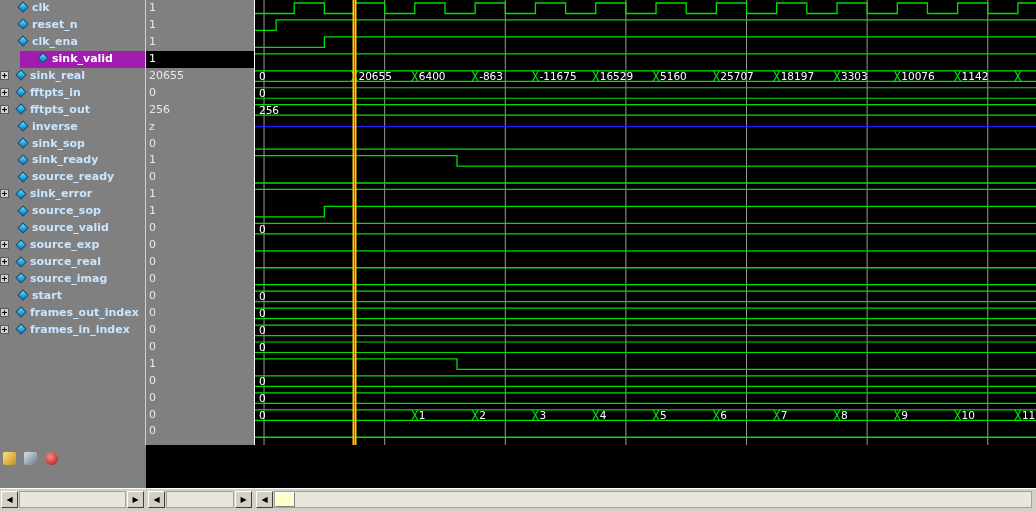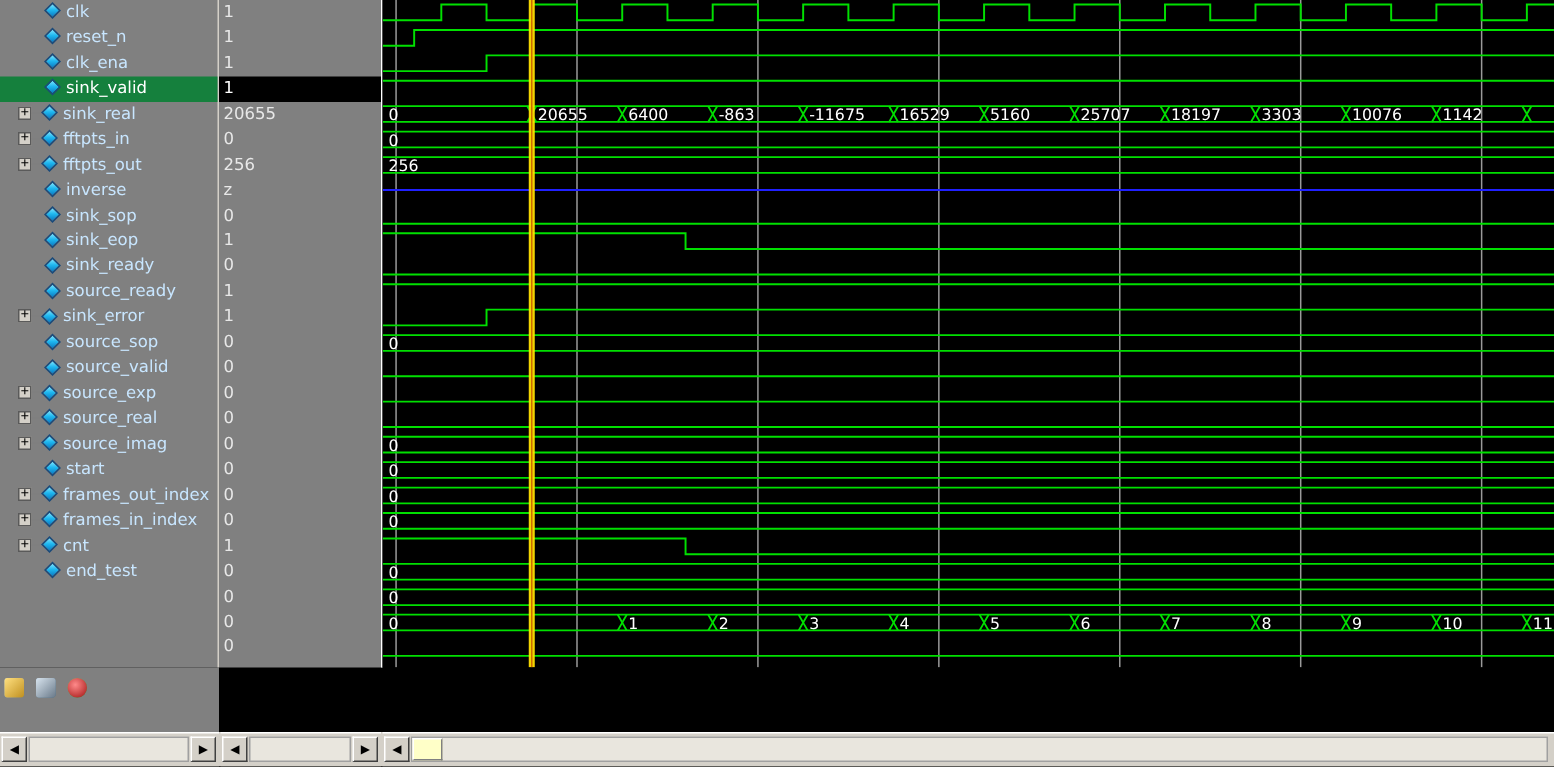--- a/index.html
+++ b/index.html
@@ -15,22 +15,22 @@
 
   
   #names-panel{ left:0; top:0; width:146px; height:445px; background:#808080;
                 border-right:1px solid #d4d0c8; }
   #values-panel{ left:146px; top:0; width:109px; height:445px; background:#808080;
                  border-right:1px solid #ffffff; }
   #wave-panel{ left:255px; top:0; width:781px; height:445px; background:#000; overflow:hidden; }
 
   
   .row{ position:relative; height:16.95px; line-height:16.95px; white-space:nowrap; }
-  .row.selected{ background:#15803d; }
-  .name-row{ padding-left:12px; font-size:11px; color:#c9e8ff; }
+  .row.selected{ background:#a21caf;margin-left:20px; }
+  .name-row{ padding-left:0; font-size:11px; color:#c9e8ff;font-weight:bold; }
   .name-row .lbl{ color:#c8e6ff; font-size:11px; vertical-align:middle; }
   .row.selected .lbl{ color:#ffffff; }
 
   .expander{
     display:inline-block; width:9px; height:9px; line-height:7px; text-align:center;
     background:#d4d0c8; border:1px solid #5a5a5a; color:#000; font-size:9px;
     font-family:"DejaVu Sans Mono","Liberation Mono",monospace;
     vertical-align:middle; margin-right:0px; position:relative; top:-1px;
   }
   .expander-spacer{ display:inline-block; width:11px; }
@@ -83,34 +83,31 @@
   <div class="panel" id="names-panel">
       <div class="row name-row"><span class="expander-spacer"></span><span class="hline-spacer"></span><span class="sig-ico"><i></i></span><span class="lbl">clk</span></div>
       <div class="row name-row"><span class="expander-spacer"></span><span class="hline-spacer"></span><span class="sig-ico"><i></i></span><span class="lbl">reset_n</span></div>
       <div class="row name-row"><span class="expander-spacer"></span><span class="hline-spacer"></span><span class="sig-ico"><i></i></span><span class="lbl">clk_ena</span></div>
       <div class="row name-row selected"><span class="expander-spacer"></span><span class="hline-spacer"></span><span class="sig-ico"><i></i></span><span class="lbl">sink_valid</span></div>
       <div class="row name-row"><span class="expander">+</span><span class="hline"></span><span class="sig-ico"><i></i></span><span class="lbl">sink_real</span></div>
       <div class="row name-row"><span class="expander">+</span><span class="hline"></span><span class="sig-ico"><i></i></span><span class="lbl">fftpts_in</span></div>
       <div class="row name-row"><span class="expander">+</span><span class="hline"></span><span class="sig-ico"><i></i></span><span class="lbl">fftpts_out</span></div>
       <div class="row name-row"><span class="expander-spacer"></span><span class="hline-spacer"></span><span class="sig-ico"><i></i></span><span class="lbl">inverse</span></div>
       <div class="row name-row"><span class="expander-spacer"></span><span class="hline-spacer"></span><span class="sig-ico"><i></i></span><span class="lbl">sink_sop</span></div>
-      <div class="row name-row"><span class="expander-spacer"></span><span class="hline-spacer"></span><span class="sig-ico"><i></i></span><span class="lbl">sink_eop</span></div>
       <div class="row name-row"><span class="expander-spacer"></span><span class="hline-spacer"></span><span class="sig-ico"><i></i></span><span class="lbl">sink_ready</span></div>
       <div class="row name-row"><span class="expander-spacer"></span><span class="hline-spacer"></span><span class="sig-ico"><i></i></span><span class="lbl">source_ready</span></div>
       <div class="row name-row"><span class="expander">+</span><span class="hline"></span><span class="sig-ico"><i></i></span><span class="lbl">sink_error</span></div>
       <div class="row name-row"><span class="expander-spacer"></span><span class="hline-spacer"></span><span class="sig-ico"><i></i></span><span class="lbl">source_sop</span></div>
       <div class="row name-row"><span class="expander-spacer"></span><span class="hline-spacer"></span><span class="sig-ico"><i></i></span><span class="lbl">source_valid</span></div>
       <div class="row name-row"><span class="expander">+</span><span class="hline"></span><span class="sig-ico"><i></i></span><span class="lbl">source_exp</span></div>
       <div class="row name-row"><span class="expander">+</span><span class="hline"></span><span class="sig-ico"><i></i></span><span class="lbl">source_real</span></div>
       <div class="row name-row"><span class="expander">+</span><span class="hline"></span><span class="sig-ico"><i></i></span><span class="lbl">source_imag</span></div>
       <div class="row name-row"><span class="expander-spacer"></span><span class="hline-spacer"></span><span class="sig-ico"><i></i></span><span class="lbl">start</span></div>
       <div class="row name-row"><span class="expander">+</span><span class="hline"></span><span class="sig-ico"><i></i></span><span class="lbl">frames_out_index</span></div>
       <div class="row name-row"><span class="expander">+</span><span class="hline"></span><span class="sig-ico"><i></i></span><span class="lbl">frames_in_index</span></div>
-      <div class="row name-row"><span class="expander">+</span><span class="hline"></span><span class="sig-ico"><i></i></span><span class="lbl">cnt</span></div>
-      <div class="row name-row"><span class="expander-spacer"></span><span class="hline-spacer"></span><span class="sig-ico"><i></i></span><span class="lbl">end_test</span></div>
     </div>
 
   <div class="panel" id="values-panel">
       <div class="val-row">1</div>
       <div class="val-row">1</div>
       <div class="val-row">1</div>
       <div class="val-row selected">1</div>
       <div class="val-row">20655</div>
       <div class="val-row">0</div>
       <div class="val-row">256</div>

